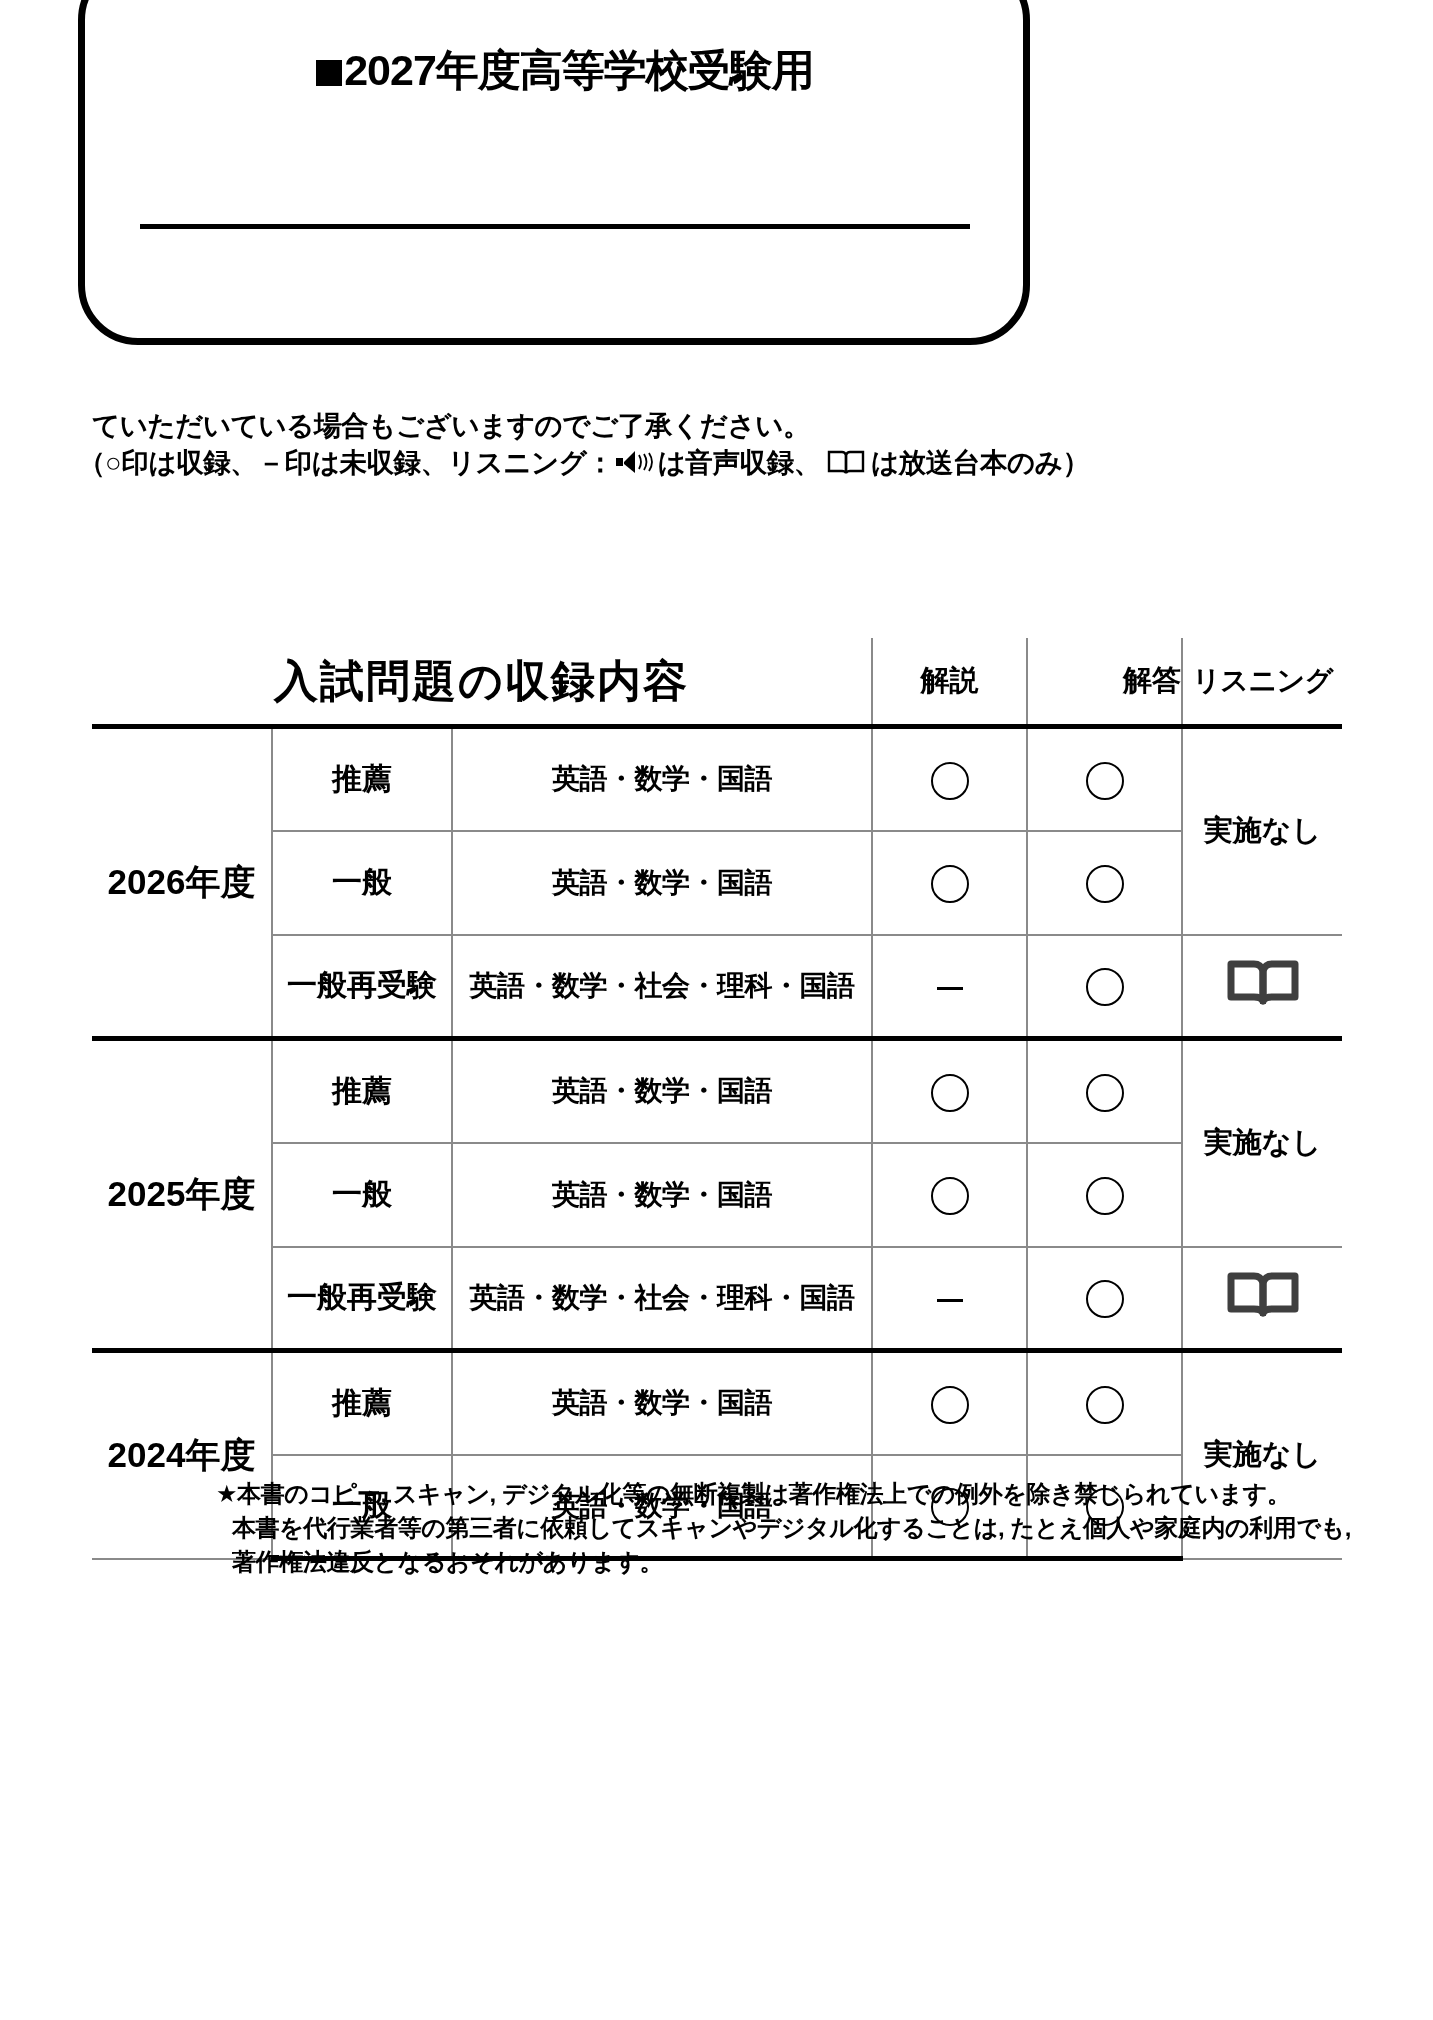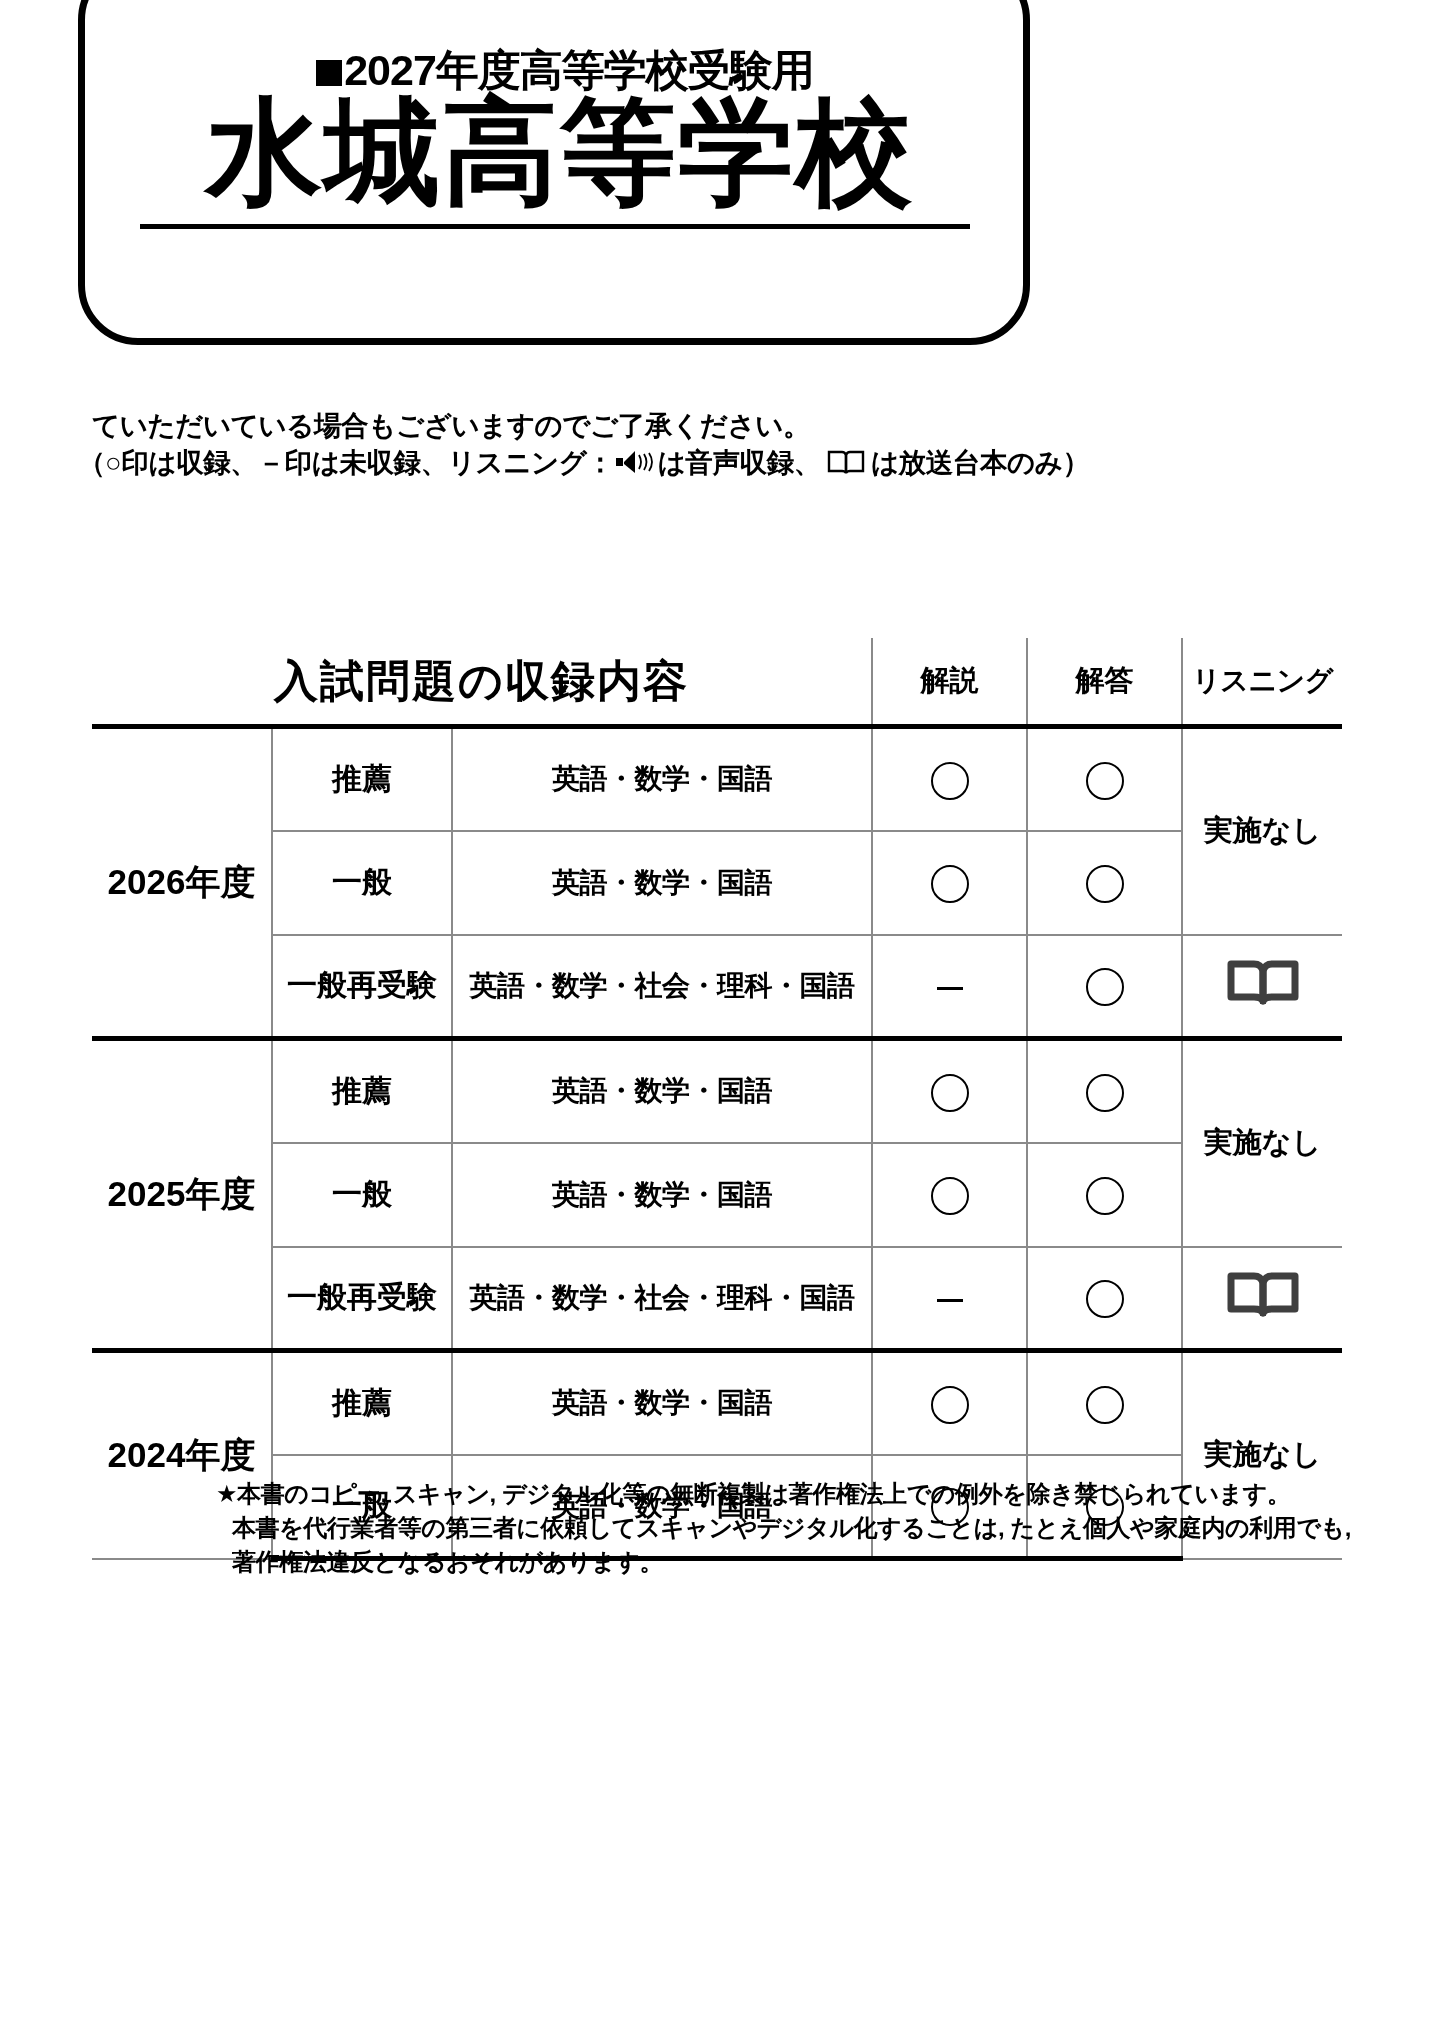--- a/index.html
+++ b/index.html
@@ -220,21 +220,20 @@
 </style>
 </head>
 <body>
 
 <div class="header-box-outline"></div>
 
 <div class="header-inner">
   <div class="series-line">
     <span class="series-square"></span><span>2027年度高等学校受験用</span>
   </div>
-  <div class="school-name">水城高等学校</div>
   <div class="title-rule"></div>
 </div>
 
 <div class="intro">
   <div class="intro-line2">ていただいている場合もございますのでご了承ください。</div>
   <div class="legend-line">
     <span>（○印は収録、－印は未収録、リスニング：</span><span class="ico-speaker"><svg width="40" height="26" viewBox="0 0 40 26">
           <rect x="0" y="9" width="7" height="8" fill="#000"></rect>
           <polygon points="8,13 19,2 19,24 8,15" fill="#000"></polygon>
           <path d="M23 6 q4 7 0 14" stroke="#000" stroke-width="1.8" fill="none"></path>
@@ -254,21 +253,21 @@
         <col class="col-type">
         <col class="col-subj">
       <col class="col-kaisetsu">
         <col class="col-kaitou">
         <col class="col-listen">
     </colgroup>
     <thead>
       <tr>
         <th class="th-main" colspan="3" style="border-bottom: 5px solid rgb(0, 0, 0);">入試問題の収録内容</th>
         <th class="th-sub" style="border-bottom: 5px solid rgb(0, 0, 0);">解説</th>
-        <th class="th-sub" style="border-bottom: 5px solid rgb(0, 0, 0);">解答</th>
+        <th class="th-sub" style="border-bottom: 5px solid rgb(0, 0, 0); text-align: right;">解答</th>
         <th class="th-sub th-listen" style="border-bottom: 5px solid rgb(0, 0, 0);">リスニング</th>
       </tr>
     </thead>
     <tbody id="table-body">
         <tr class="row-h">
           <td class="year-cell" rowspan="3">2026年度</td>
           <td class="type-cell">推薦</td>
           <td class="subj-cell">英語・数学・国語</td>
           <td class="mark-cell"><span class="circle"></span></td>
           <td class="mark-cell"><span class="circle"></span></td>

